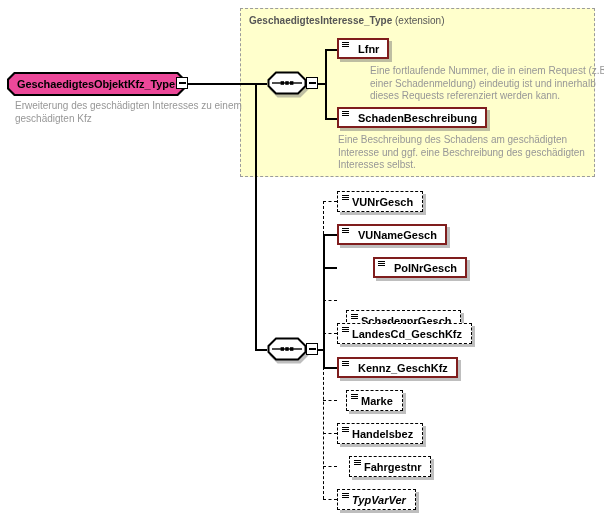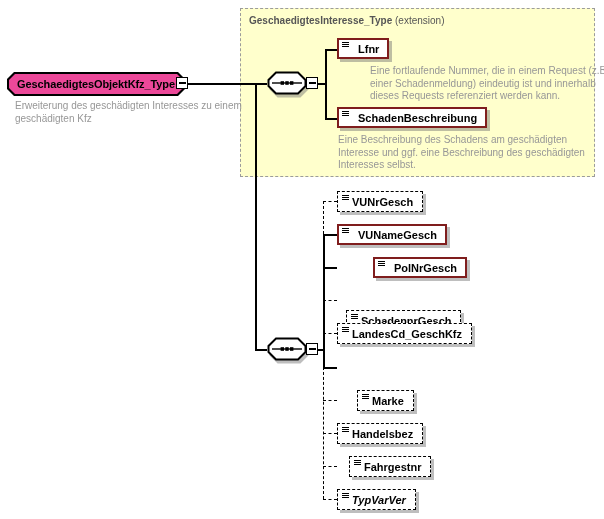--- a/index.html
+++ b/index.html
@@ -155,21 +155,25 @@
     <span>PolNrGesch</span>
   </div>
   <div class="ebox opt" style="left:346px; top:290px;margin-top:20px;">
     <span class="tlines"></span>
     <span>SchadennrGesch</span>
   </div>
   <div class="ebox opt" style="left:337px; top:323px;">
     <span class="tlines"></span>
     <span>LandesCd_GeschKfz</span>
   </div>
-  <div class="ebox opt" style="left:357px; top:390px;">
+  <div class="ebox" style="left:337px; top:357px;">
+    <span class="tlines"></span>
+    <span>Kennz_GeschKfz</span>
+  </div>
+  <div class="ebox opt" style="left:346px; top:390px;">
     <span class="tlines"></span>
     <span>Marke</span>
   </div>
   <div class="ebox opt" style="left:337px; top:423px;">
     <span class="tlines"></span>
     <span>Handelsbez</span>
   </div>
   <div class="ebox opt" style="left:349px; top:456px;">
     <span class="tlines"></span>
     <span>Fahrgestnr</span>

